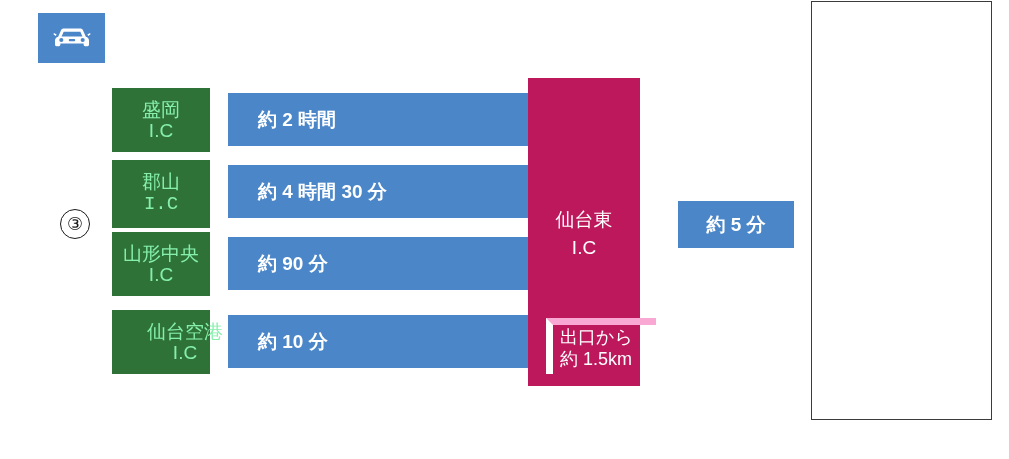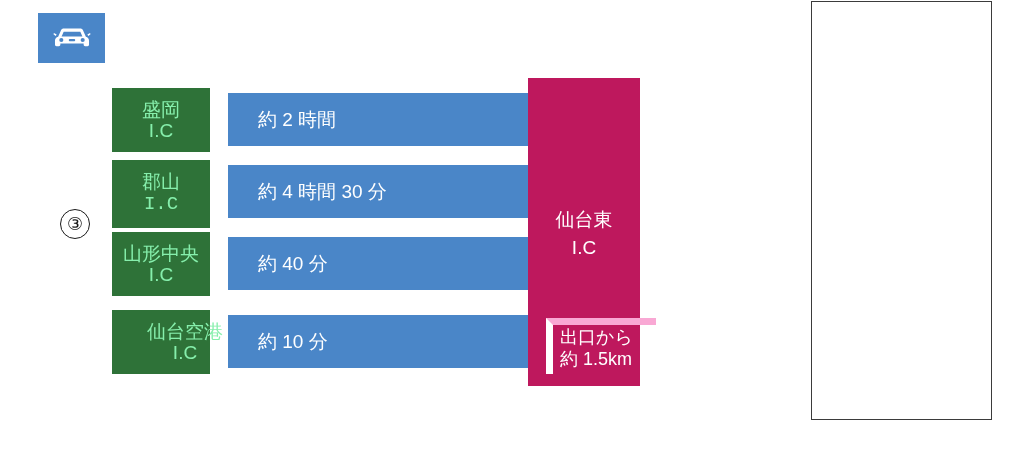--- a/index.html
+++ b/index.html
@@ -106,21 +106,21 @@
   .time-bar {
     position: absolute;
     background: #4a86c8;
     display: flex;
     align-items: center;
     box-sizing: border-box;
   }
   .time-bar .time-text {
     color: #ffffff;
     font-size: 19px;
-    font-weight: normal;
+    font-weight: bold;
     padding-left: 30px;
     white-space: nowrap;
   }
 
   
   #destination-block {
     position: absolute;
     left: 528px;
     top: 78px;
     width: 112px;
@@ -229,21 +229,21 @@
       <span class="time-text">約 4 時間 30 分</span>
     </div>
   </div>
 
   <div class="route-row" style="top:232px;">
     <div class="ic-box" style="height:64px;">
       <span class="ic-name">山形中央</span>
       <span class="ic-suffix">I.C</span>
     </div>
     <div class="time-bar" style="left:116px; top:5px; width:397px; height:53px;">
-      <span class="time-text">約 40 分</span>
+      <span class="time-text">約 90 分</span>
     </div>
   </div>
 
   <div class="route-row" style="top:310px;">
     <div class="ic-box" style="height:64px;padding-left:48px;">
       <span class="ic-name">仙台空港</span>
       <span class="ic-suffix">I.C</span>
     </div>
     <div class="time-bar" style="left:116px; top:5px; width:397px; height:53px;">
       <span class="time-text">約 10 分</span>
@@ -256,16 +256,19 @@
       <div>I.C</div>
     </div>
     <div id="destination-note">
       <div class="note-text">
         <div>出口から</div>
         <div>約 1.5km</div>
       </div>
     </div>
   </div>
 
+  <div id="final-badge">
+    <span class="badge-text">約 5 分</span>
+  </div>
 
   <div id="side-panel"></div>
 
 </div>
 
 </body></html>

